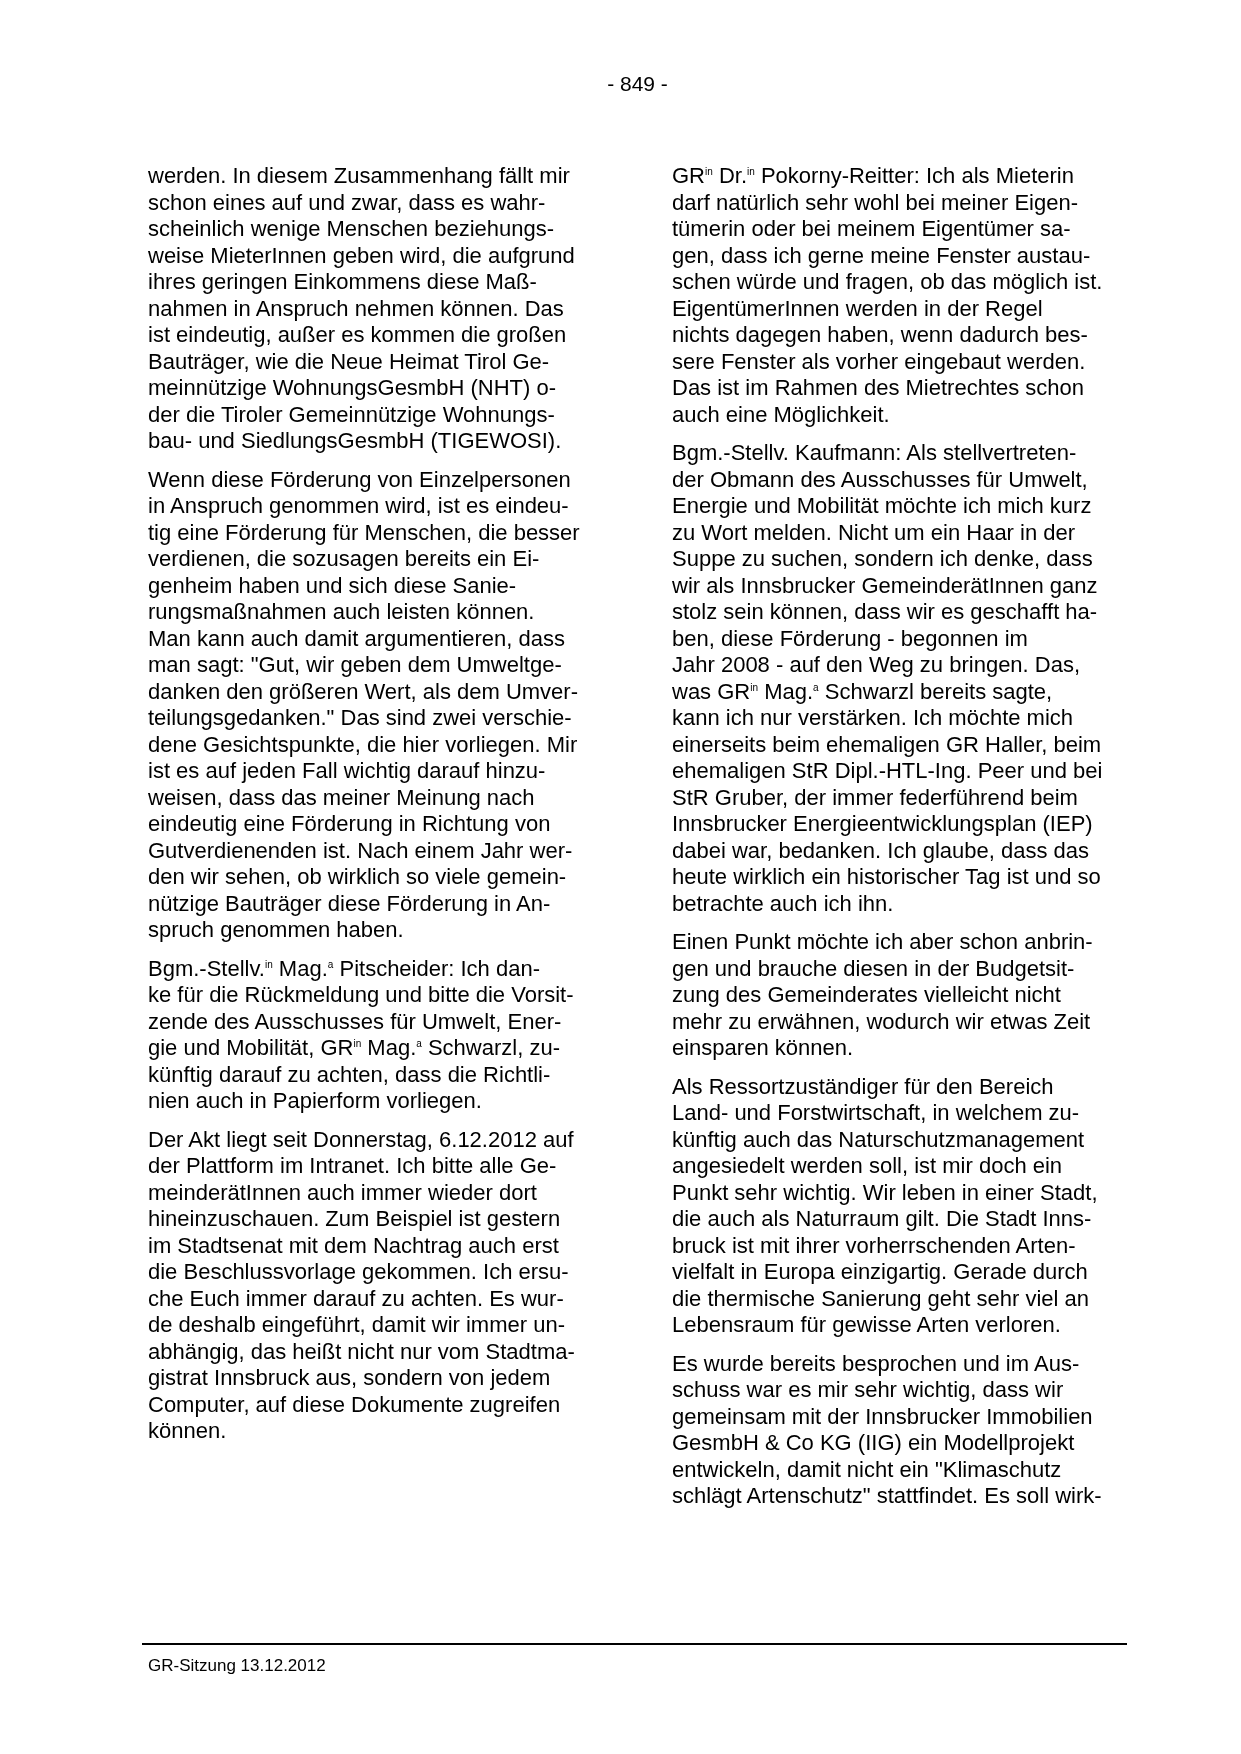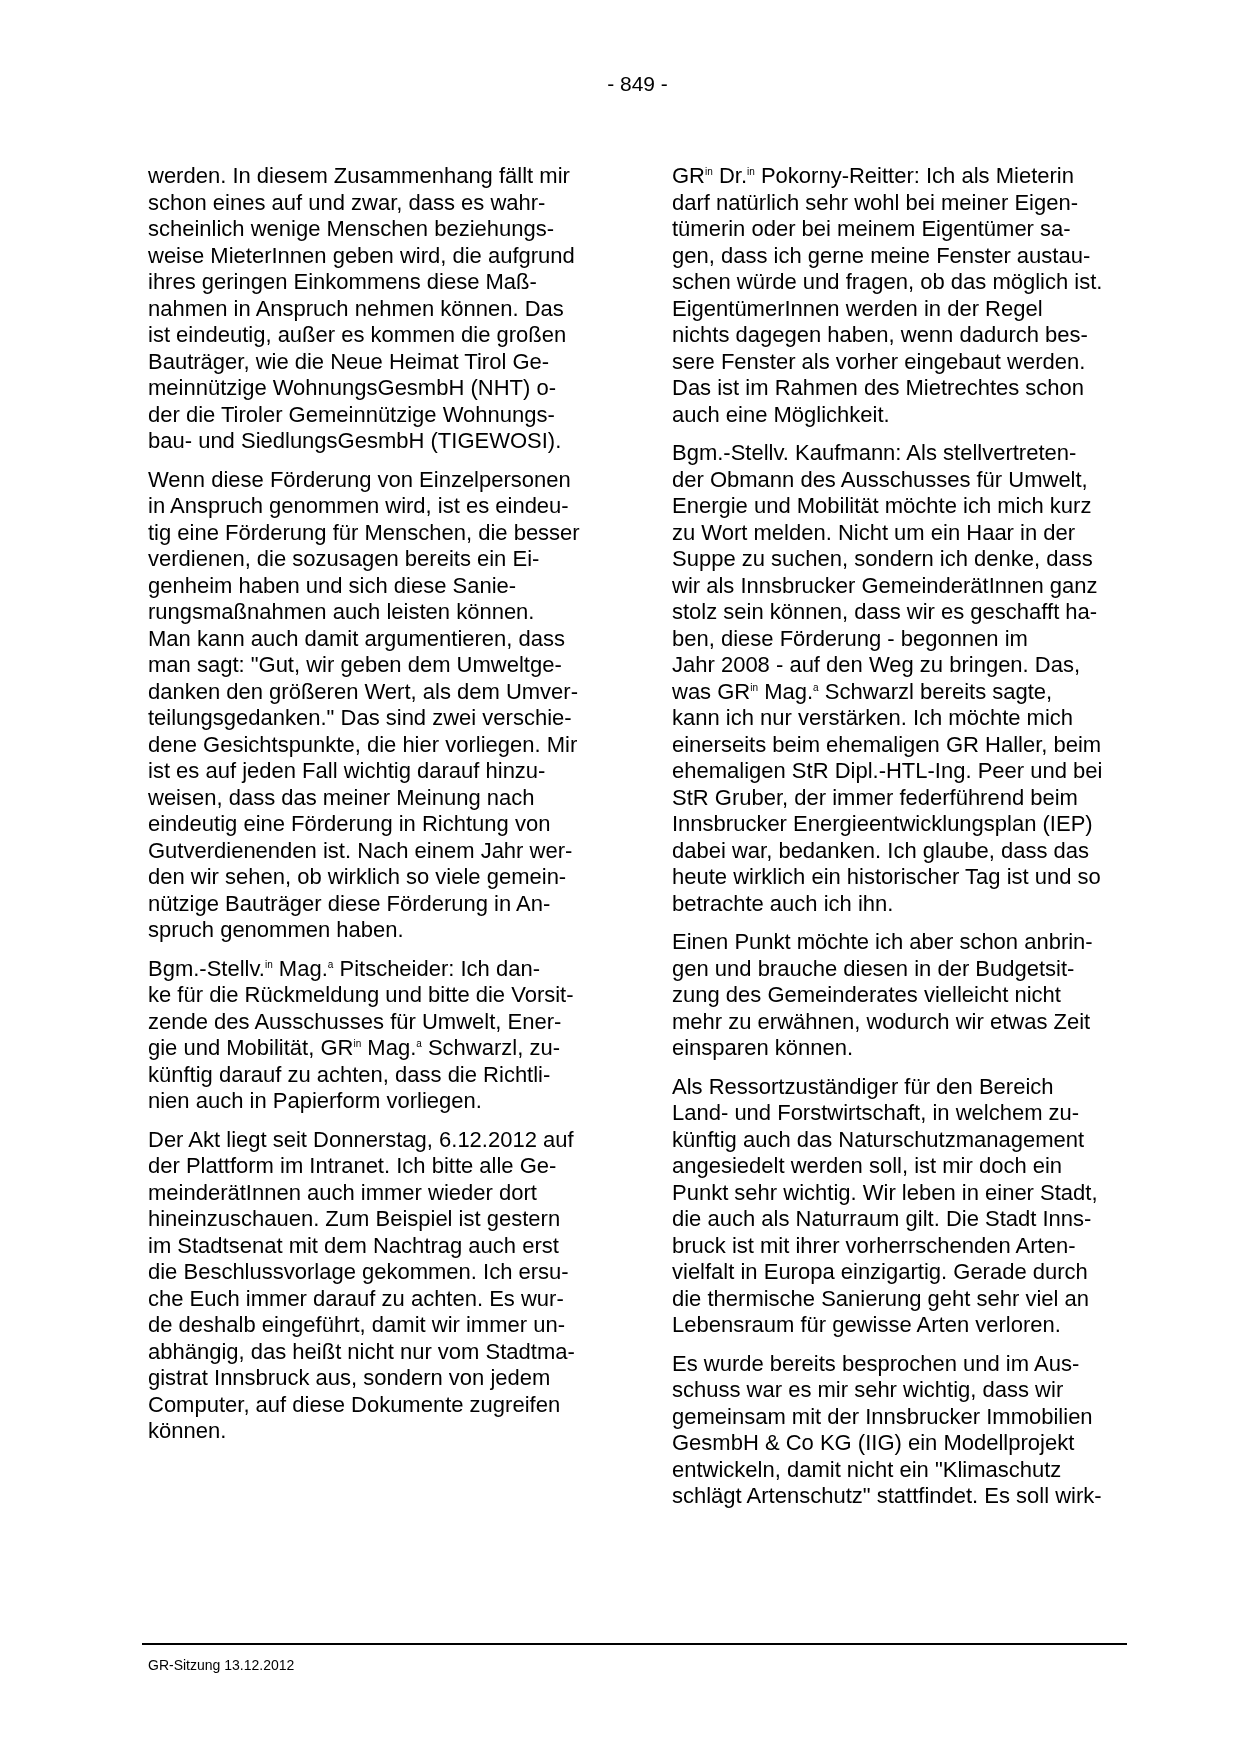--- a/index.html
+++ b/index.html
@@ -47,21 +47,21 @@
     top: 1643px;
     left: 142px;
     width: 985px;
     height: 0;
     border-top: 2px solid #000000;
   }
   .footer-text {
     position: absolute;
     top: 1654px;
     left: 148px;
-    font-size: 14px;
+    font-size: 17px;
     line-height: 23px;
   }
 </style>
 </head>
 <body>
 
 <div>
 
   <div class="pagenum">- 849 -</div>
 

